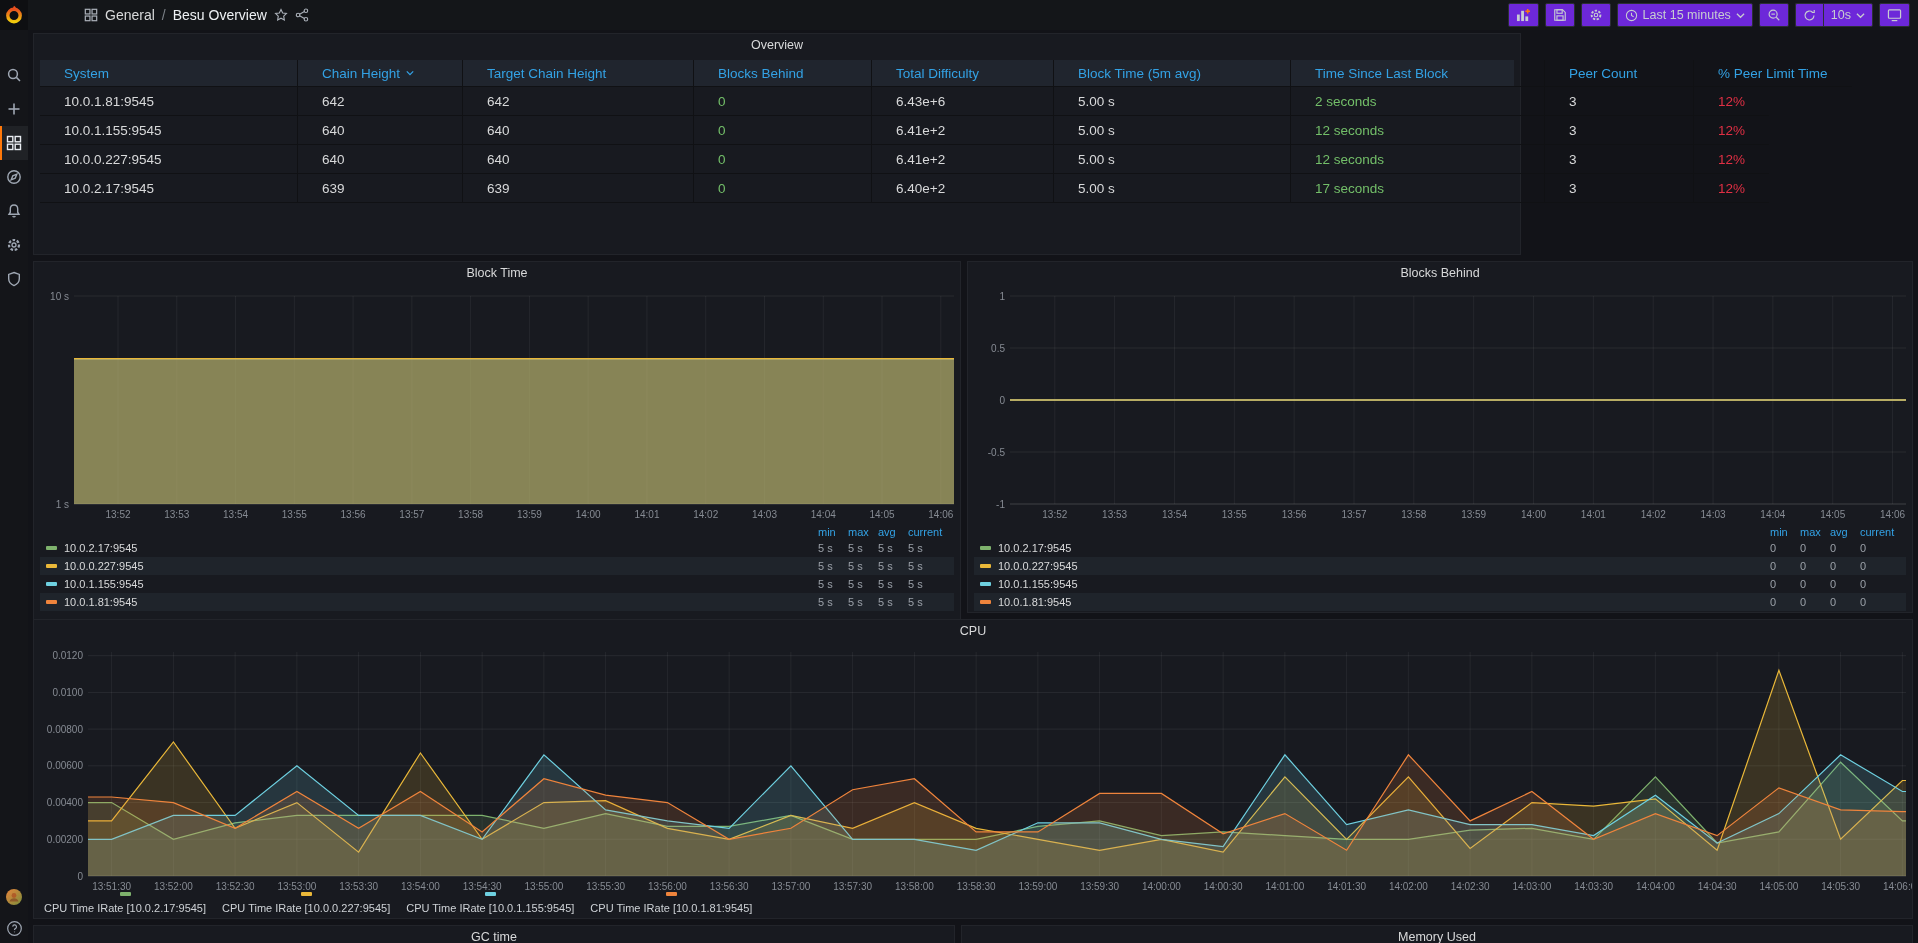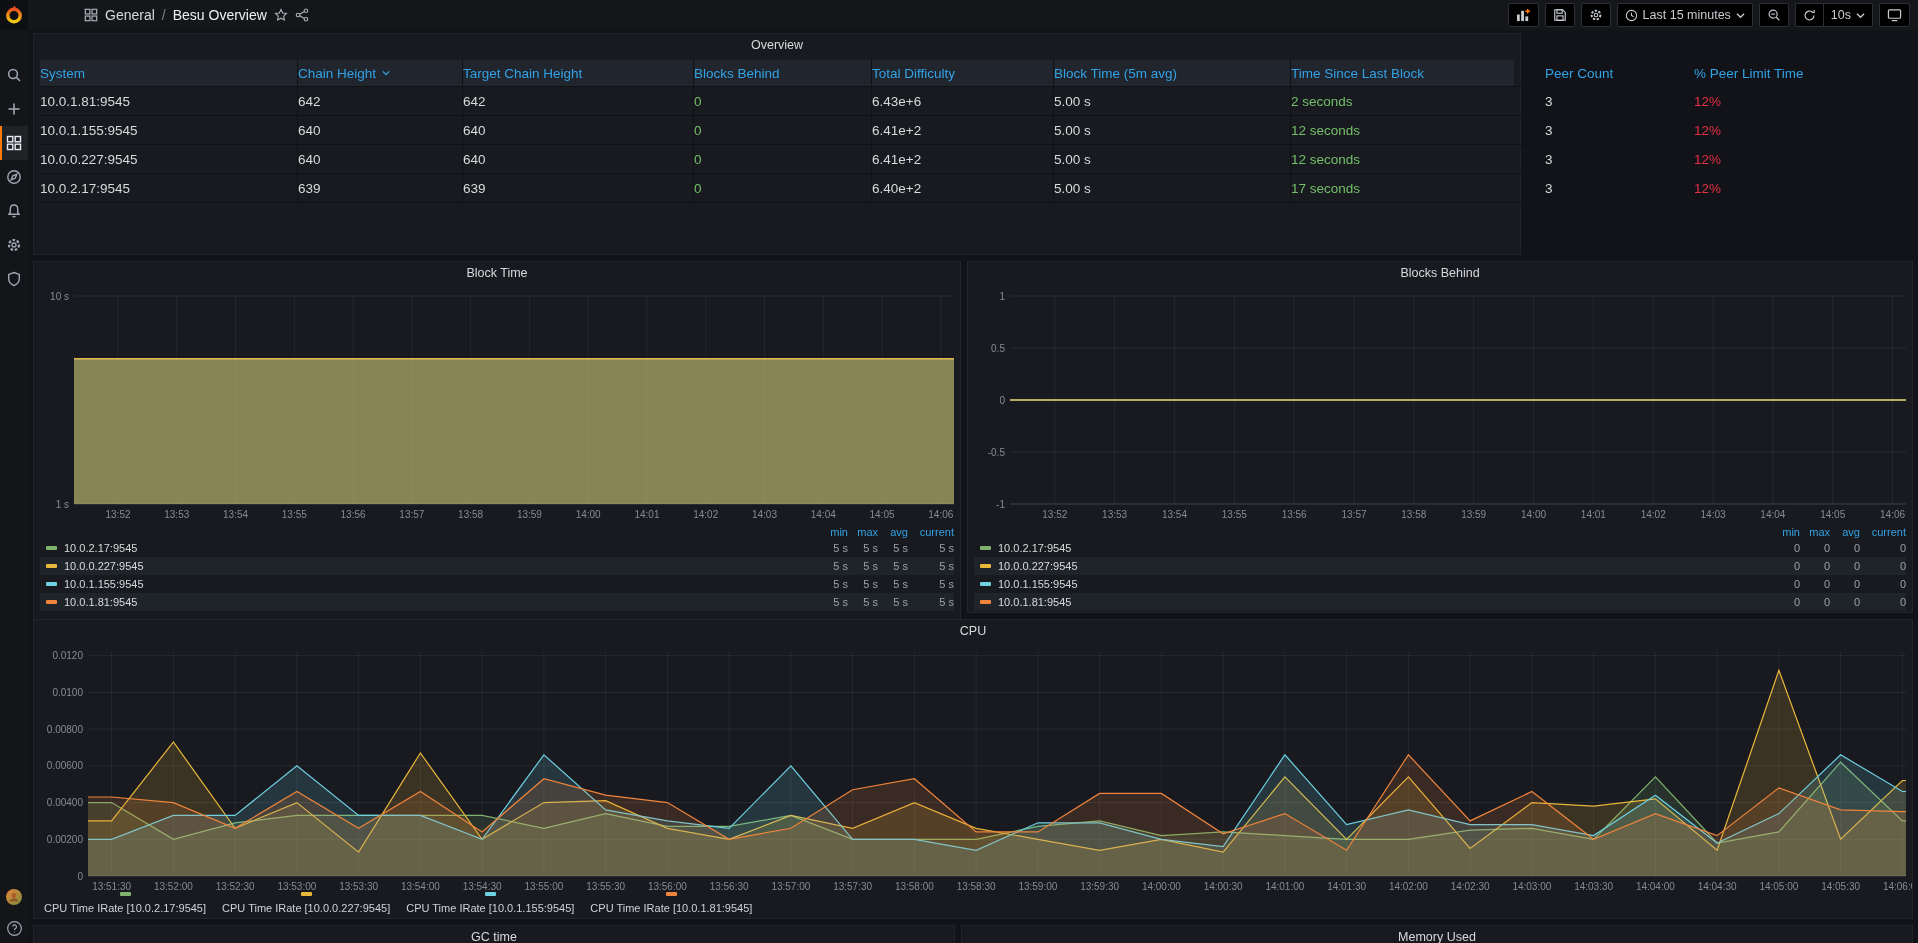--- a/index.html
+++ b/index.html
@@ -17,56 +17,56 @@
   
   .topnav { position:absolute; left:28px; top:0; width:1890px; height:30px; background:#141619;
     display:flex; align-items:center; padding:0 8px; }
   .crumb { display:flex; align-items:center; gap:7px; font-size:14px;margin-left:48px; }
   .crumb .section { color:#d8d9da; }
   .crumb .sep { color:#7b8087; }
   .crumb .title { color:#eef1f4; }
   .nav-spacer { flex:1; }
   .nav-actions { display:flex; align-items:center; gap:6px; }
   .btn { height:24px; min-width:26px; display:flex; align-items:center; justify-content:center; gap:5px;
-    background:#000000; border:1px solid #2c2f35; border-radius:2px; color:#c7ccd1; font-size:12.5px;
+    background:#6d28d9; border:1px solid #2c2f35; border-radius:2px; color:#c7ccd1; font-size:12.5px;
     padding:0 7px; cursor:pointer; }
   .btn-group { display:flex; }
   .btn-group .btn:first-child { border-right:none; border-radius:2px 0 0 2px; }
   .btn-group .btn:last-child { border-radius:0 2px 2px 0; }
   svg.ic { display:block; }
 
   
   .panel { position:absolute; background:#181a20; border:1px solid #22242a; }
   .panel-title { height:22px; display:flex; align-items:center; justify-content:center;
     font-size:12.5px; font-weight:500; color:#d8d9da; cursor:pointer; }
 
   
   .ov-table { position:absolute; left:6px; right:6px; top:26px; font-size:13.5px; }
   .ov-row { display:grid; grid-template-columns:258px 165px 231px 178px 182px 237px 254px 149px 1fr; }
   .ov-head { background:#20252e; }
   .ov-head .ov-cell { color:#33a2e5; font-weight:500; height:27px; }
-  .ov-cell { display:flex; align-items:center; padding:0 0; height:29px;
+  .ov-cell { display:flex; align-items:center; padding:0 24px; height:29px;
     border-right:1px solid #101114; border-bottom:1px solid #101114; white-space:nowrap; }
   .ov-cell:last-child { border-right:none; }
   .c-green { color:#73bf69; }
   .c-red { color:#e02f44; }
   .sort-caret { margin-left:6px; display:inline-flex; }
 
   
   .chart-mount { position:absolute; left:0; top:22px; }
   text.axis { font-family:"Liberation Sans","DejaVu Sans",sans-serif; font-size:10px; fill:#868b93; }
 
   
   .legend-table { position:absolute; left:6px; right:6px; font-size:11px; }
   .lg-head { display:flex; justify-content:flex-end; color:#33a2e5; font-weight:500; height:15px; align-items:center; }
   .lg-row { display:flex; align-items:center; height:18px; padding-left:6px; color:#d8d9da; }
   .lg-row.alt { background:#1f242b; }
   .lg-name { flex:1; display:flex; align-items:center; gap:7px; cursor:pointer; }
   .swatch { width:11px; height:4px; border-radius:1px; }
-  .lg-val { width:30px; text-align:right; color:#9aa0a8; }
+  .lg-val { width:30px; color:#9aa0a8; }
   .lg-val.cur { width:46px; }
   .lg-head .lg-val { color:#33a2e5; }
 
   
   .cpu-legend { position:absolute; left:10px; bottom:4px; display:flex; gap:16px; font-size:11px; color:#ced2d6; align-items:center; }
   .cpu-legend .item { display:flex; align-items:center; gap:6px; cursor:pointer;flex-direction:column; }
 </style>
 </head>
 <body>
 

